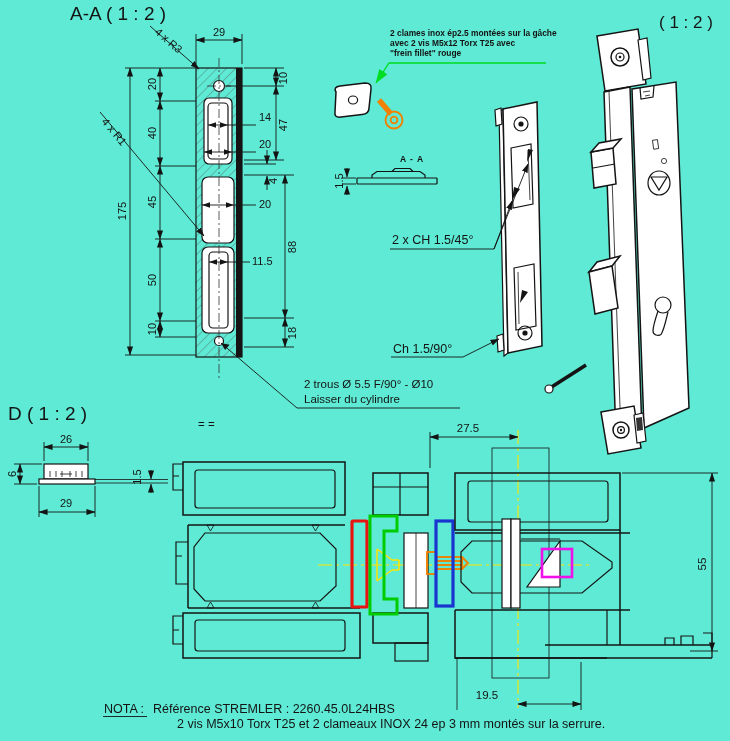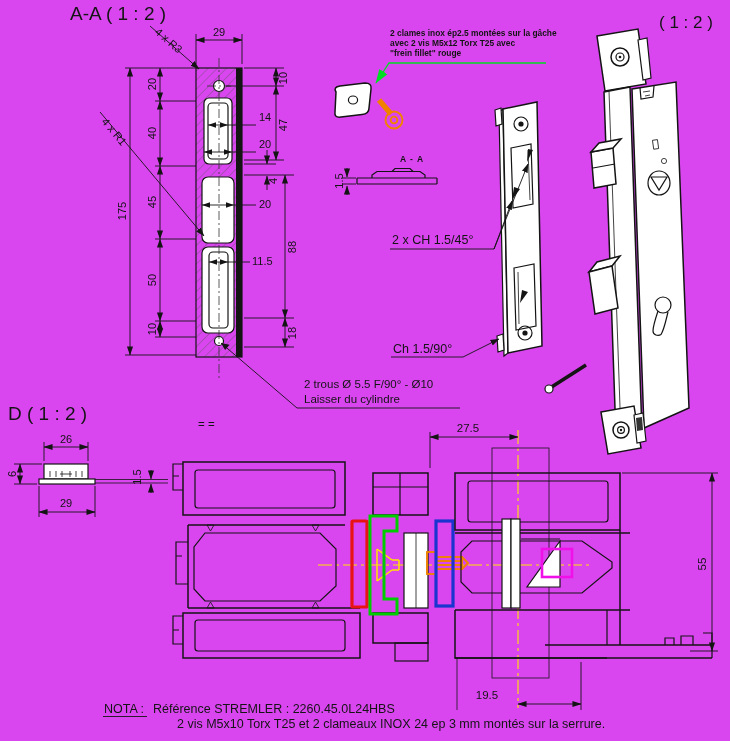--- a/index.html
+++ b/index.html
@@ -1,16 +1,16 @@
 <!DOCTYPE html>
 <html style="--c-red: #e81313; --c-green: #00cd00; --c-blue: #1a35cf; --c-magenta: #f011e8; --c-orange: #f08200; --c-yellow: #ffe400; --c-leader: #00dd22; --c-line: #141414;"><head>
 <meta charset="utf-8">
 <style>
   html,body{margin:0;padding:0;background:#fff;}
-  .stage{position:relative;width:730px;height:741px;background:#d946ef;overflow:hidden;}
+  .stage{position:relative;width:730px;height:741px;background:#5eead4;overflow:hidden;}
   svg{display:block;}
   text{font-family:"Liberation Sans", sans-serif;fill:#141414;}
   .t-title{font-size:19px;}
   .t-title-sm{font-size:17px;}
   .t-dim{font-size:11px;}
   .t-dim-m{font-size:11.5px;}
   .t-note{font-size:11.5px;}
   .t-note-lg{font-size:12.5px;}
   .t-bold-sm{font-size:8.4px;font-weight:bold;}
   .t-mini{font-size:8.5px;font-weight:bold;letter-spacing:1px;}

